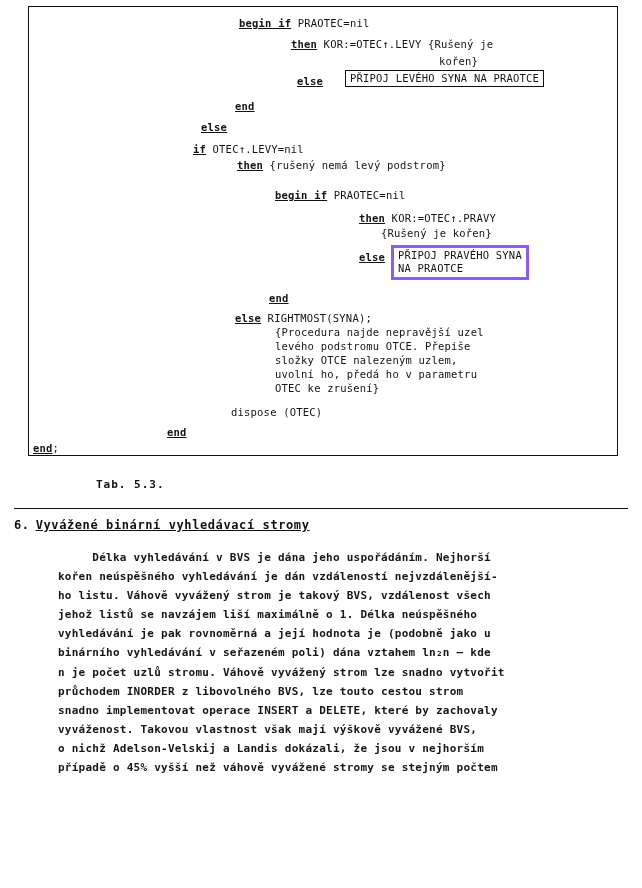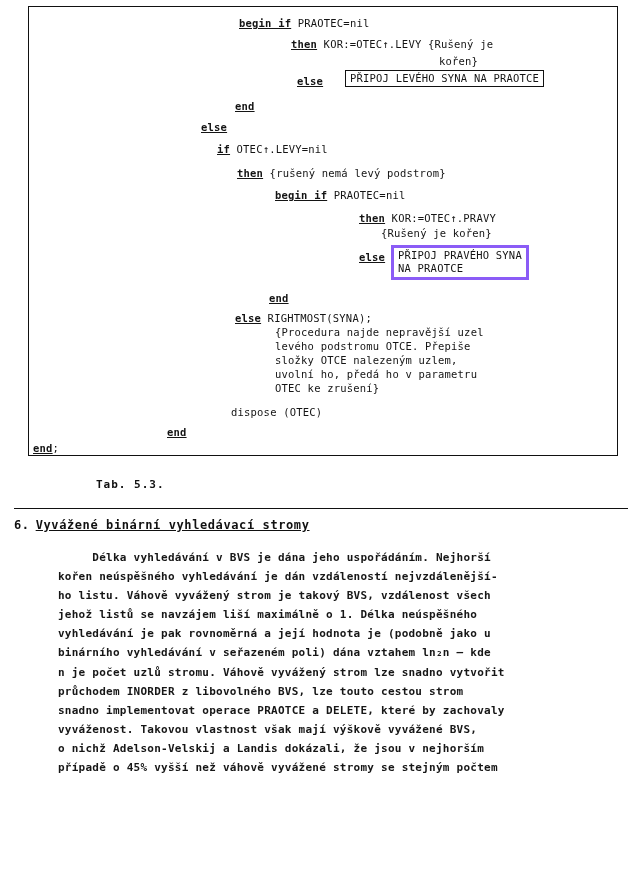--- a/index.html
+++ b/index.html
@@ -134,23 +134,23 @@
 
       <div class="ln" style="left:410px; top:48px;"><span>kořen}</span></div>
 
       <div class="ln" style="left:268px; top:68px;"><span class="kw">else</span></div>
       <div class="ln" style="left:316px; top:63px;"><span class="boxed">PŘIPOJ LEVÉHO SYNA NA PRAOTCE</span></div>
 
       <div class="ln" style="left:206px; top:93px;"><span class="kw">end</span></div>
 
       <div class="ln" style="left:172px; top:114px;"><span class="kw">else</span></div>
 
-      <div class="ln" style="left:164px; top:136px;margin-left:24px;"><span class="kw">if</span><span> OTEC↑.LEVY=nil</span></div>
-
-      <div class="ln" style="left:208px; top:160px;"><span class="kw">then</span><span> {rušený nemá levý podstrom}</span></div>
+      <div class="ln" style="left:164px; top:136px;"><span class="kw">if</span><span> OTEC↑.LEVY=nil</span></div>
+
+      <div class="ln" style="left:208px; top:152px;"><span class="kw">then</span><span> {rušený nemá levý podstrom}</span></div>
 
       <div class="ln" style="left:246px; top:182px;"><span class="kw">begin if</span><span> PRAOTEC=nil</span></div>
 
       <div class="ln" style="left:330px; top:205px;"><span class="kw">then</span><span> KOR:=OTEC↑.PRAVY</span></div>
 
       <div class="ln" style="left:352px; top:220px;"><span>{Rušený je kořen}</span></div>
 
       <div class="ln" style="left:330px; top:244px;"><span class="kw">else</span></div>
       <div class="ln" style="left:362px; top:238px;"><span class="boxed2">PŘIPOJ PRAVÉHO SYNA
 NA PRAOTCE</span></div>
@@ -183,19 +183,19 @@
 
   <div class="body-text">
     <div class="line">     Délka vyhledávání v BVS je dána jeho uspořádáním. Nejhorší</div>
     <div class="line">kořen neúspěšného vyhledávání je dán vzdáleností nejvzdálenější-</div>
     <div class="line">ho listu. Váhově vyvážený strom je takový BVS, vzdálenost všech</div>
     <div class="line">jehož listů se navzájem liší maximálně o 1. Délka neúspěšného</div>
     <div class="line">vyhledávání je pak rovnoměrná a její hodnota je (podobně jako u</div>
     <div class="line">binárního vyhledávání v seřazeném poli) dána vztahem ln₂n – kde</div>
     <div class="line">n je počet uzlů stromu. Váhově vyvážený strom lze snadno vytvořit</div>
     <div class="line">průchodem INORDER z libovolného BVS, lze touto cestou strom</div>
-    <div class="line">snadno implementovat operace PRAOTCE a DELETE, které by zachovaly</div>
+    <div class="line">snadno implementovat operace INSERT a DELETE, které by zachovaly</div>
     <div class="line">vyváženost. Takovou vlastnost však mají výškově vyvážené BVS,</div>
     <div class="line">o nichž Adelson-Velskij a Landis dokázali, že jsou v nejhorším</div>
     <div class="line">případě o 45% vyšší než váhově vyvážené stromy se stejným počtem</div>
   </div>
 
 </div>
 
 </body></html>

